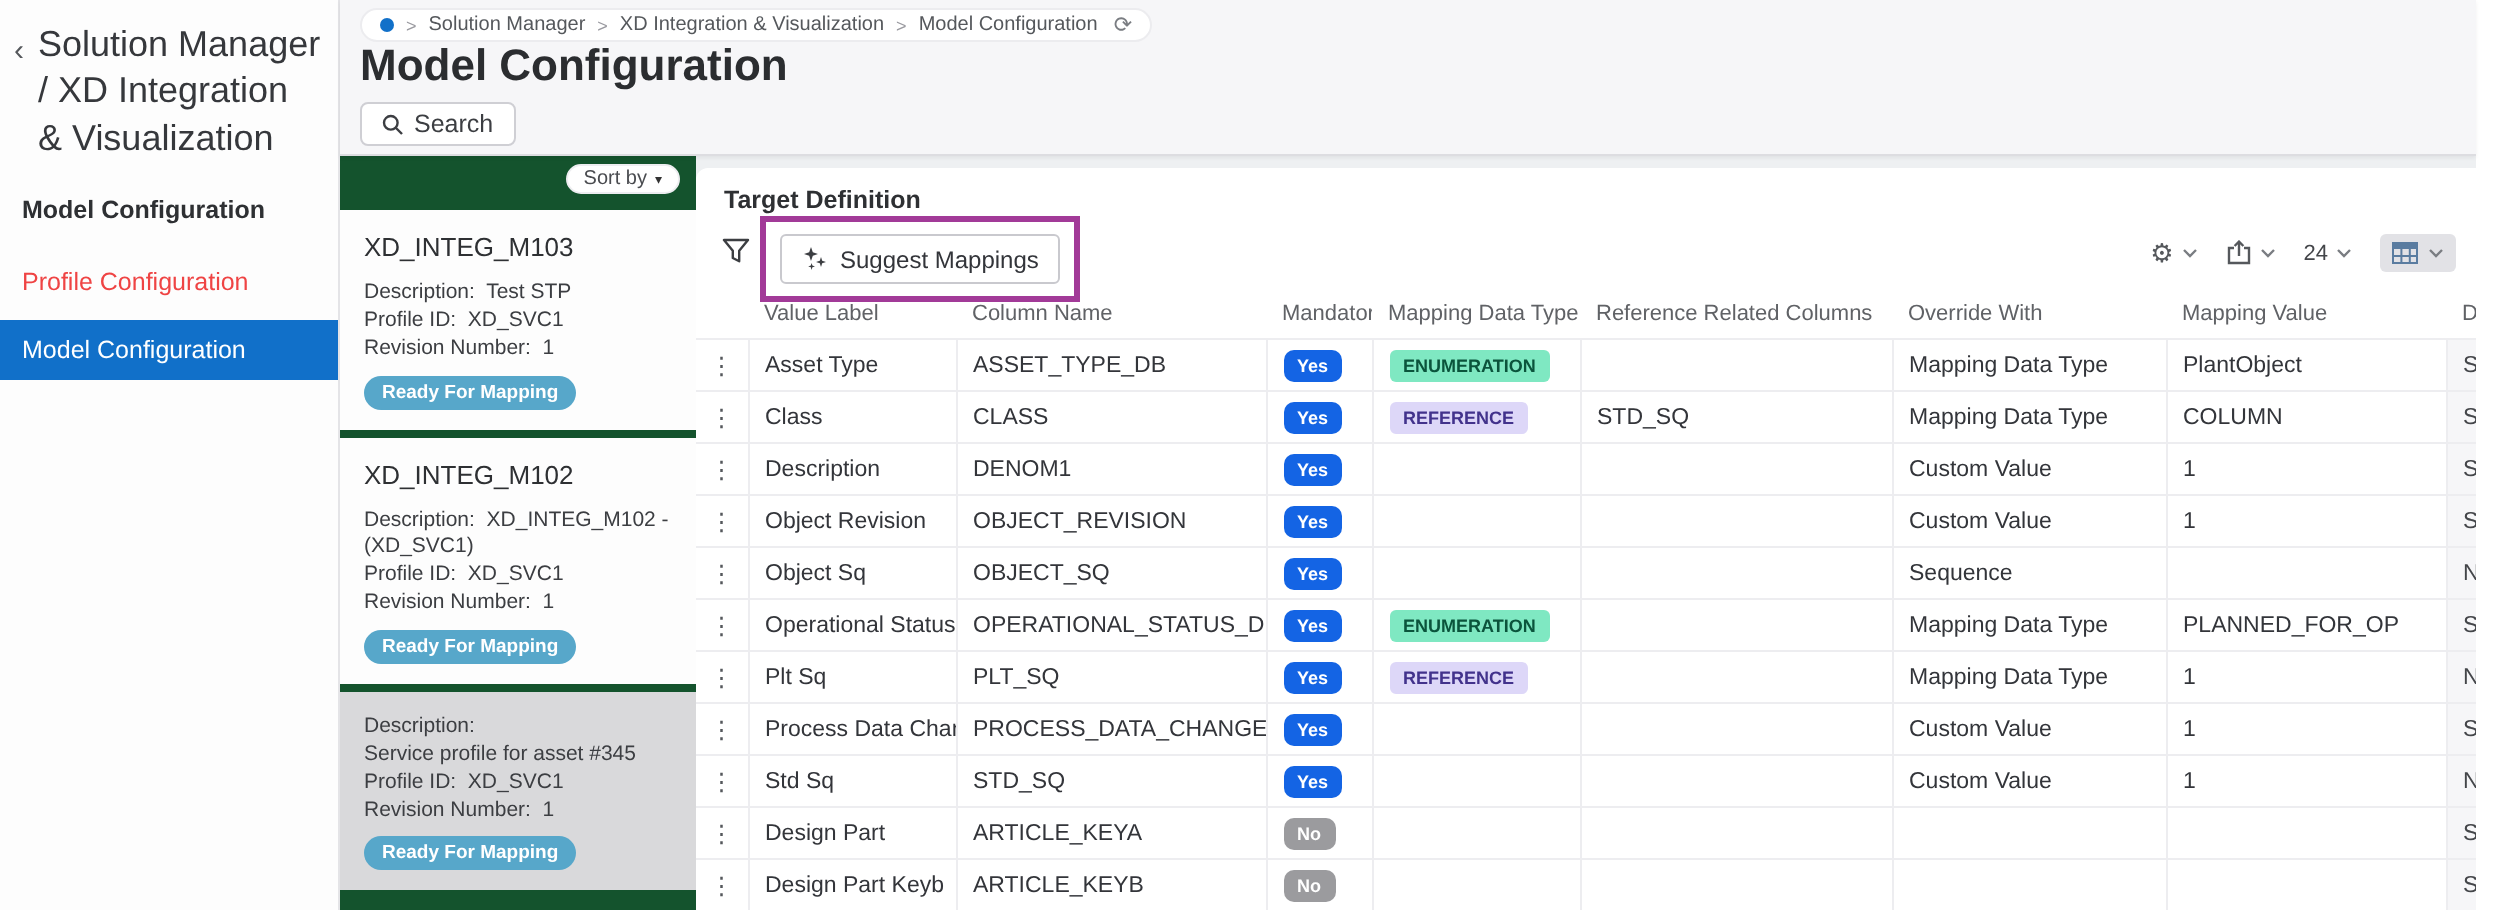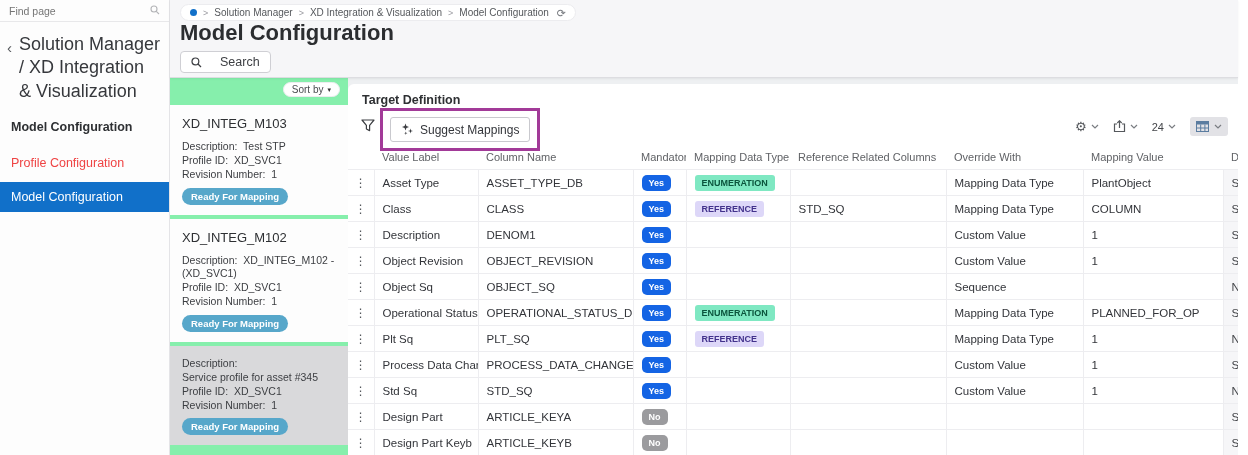--- a/index.html
+++ b/index.html
@@ -27,27 +27,27 @@
   header { position:relative; height:78px; background:#f6f6f8; border-bottom:1px solid #dddde1;
     box-shadow:0 1px 2px rgba(0,0,0,.06); z-index:2; }
   .crumb-pill { position:absolute; left:10px; top:4px; height:17px; display:inline-flex; align-items:center;
     gap:6px; background:#fff; border:1px solid #ececef; border-radius:9px; padding:0 9px; }
   .crumb-pill .dot { width:7px; height:7px; border-radius:50%; background:var(--accent); }
   .crumb-sep { font-size:9px; color:#9a9aa0; }
   .crumb-item { font-size:10px; color:#55585c; white-space:nowrap; }
   .crumb-refresh { font-size:11px; color:#7a7d82; cursor:pointer; margin-left:2px; line-height:10px; }
   h1 { position:absolute; left:10px; top:20px; font-size:22px; font-weight:700; color:#2b2d30; }
   .search-btn { position:absolute; left:10px; top:51px; height:22px; display:inline-flex; align-items:center;
-    gap:18px; background:#fff; border:1px solid #cfcfd4; border-radius:4px; padding:0 10px;
+    gap:5px; background:#fff; border:1px solid #cfcfd4; border-radius:4px; padding:0 10px;
     font:12.5px "Liberation Sans",sans-serif; color:#3c3e42; cursor:pointer; }
 
   .content { position:absolute; left:0; top:78px; width:1068px; height:377px; }
 
   
-  .cards-panel { position:absolute; left:0; top:0; width:178px; height:377px; background:#86efac; }
+  .cards-panel { position:absolute; left:0; top:0; width:178px; height:377px; background:#14532d; }
   .sortby { position:absolute; right:8px; top:4px; height:15px; display:inline-flex; align-items:center; gap:4px;
     background:#fff; border:1px solid #ededf0; border-radius:8px; padding:0 8px;
     font:10px "Liberation Sans",sans-serif; color:#4a4c50; cursor:pointer; }
   .sortby .caret { font-size:7px; color:#333; }
   #cards { position:absolute; left:0; top:27px; width:178px; }
   .card { background:#fdfdfd; padding:11px 10px 10px 12px; margin-bottom:4px; cursor:pointer; }
   .card.selected { background:#d9d9db; }
   .card-name { font-size:13px; color:#2e3033; margin-bottom:9px; }
   .card-line { font-size:10.5px; color:#3c3e42; line-height:1.32; }
   .card-badge { display:inline-block; margin-top:6px; background:var(--status); color:#fff;
@@ -87,29 +87,20 @@
   .b-ref  { background:var(--refBg);  color:var(--refText); }
 
   svg { display:block; }
 </style>
 </head>
 <body>
 
 <div class="app">
 
   <aside class="sidebar">
-    <div class="findbar">
-      <input placeholder="Find page" style="">
-      <span class="mag">
-        <svg width="10" height="10" viewBox="0 0 10 10">
-            <circle cx="4" cy="4" r="3" fill="none" stroke="#77797e" stroke-width="1.1"></circle>
-            <line x1="6.3" y1="6.3" x2="9" y2="9" stroke="#77797e" stroke-width="1.1"></line>
-          </svg>
-      </span>
-    </div>
     <div class="backrow">
       <span class="chev">‹</span>
       <span class="backtitle">Solution Manager / XD Integration &amp; Visualization</span>
     </div>
     <div class="nav-header">Model Configuration</div>
     <nav id="side-nav">
         <div class="nav-item">Profile Configuration</div>
         <div class="nav-item selected">Model Configuration</div>
       </nav>
   </aside>

